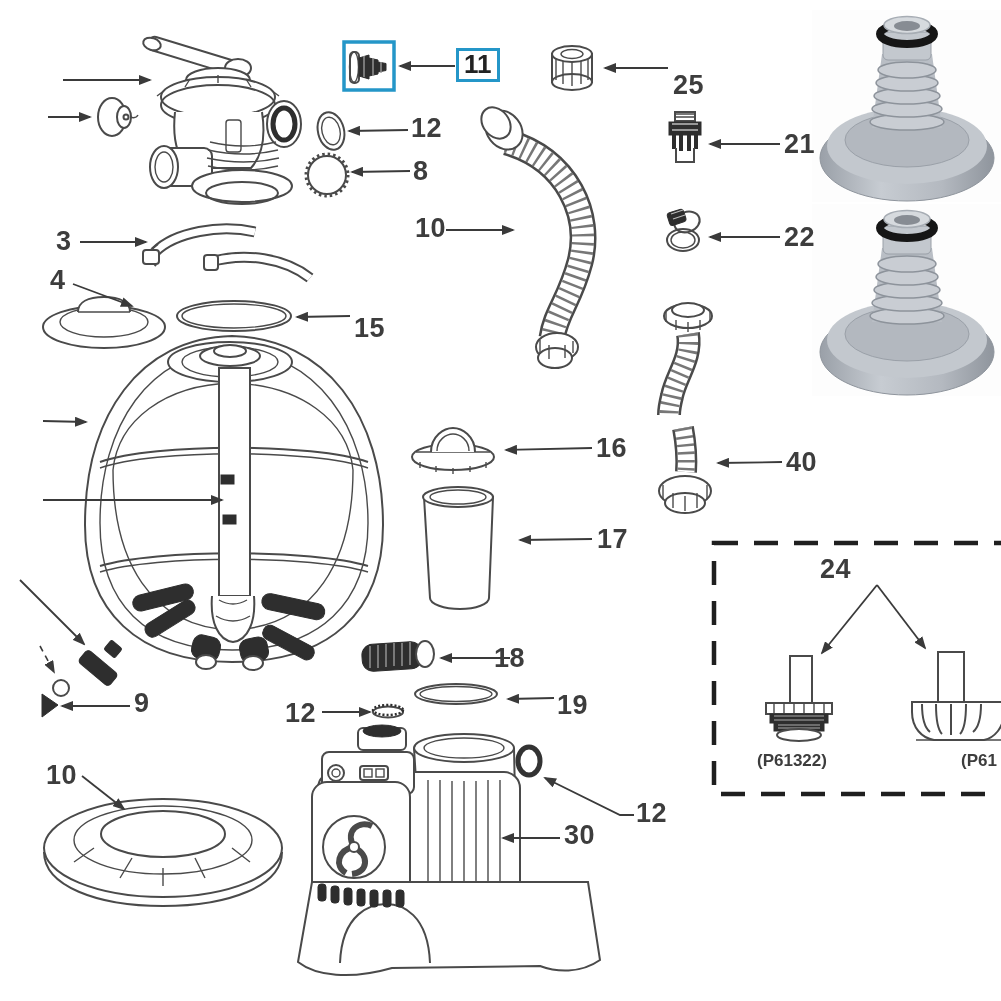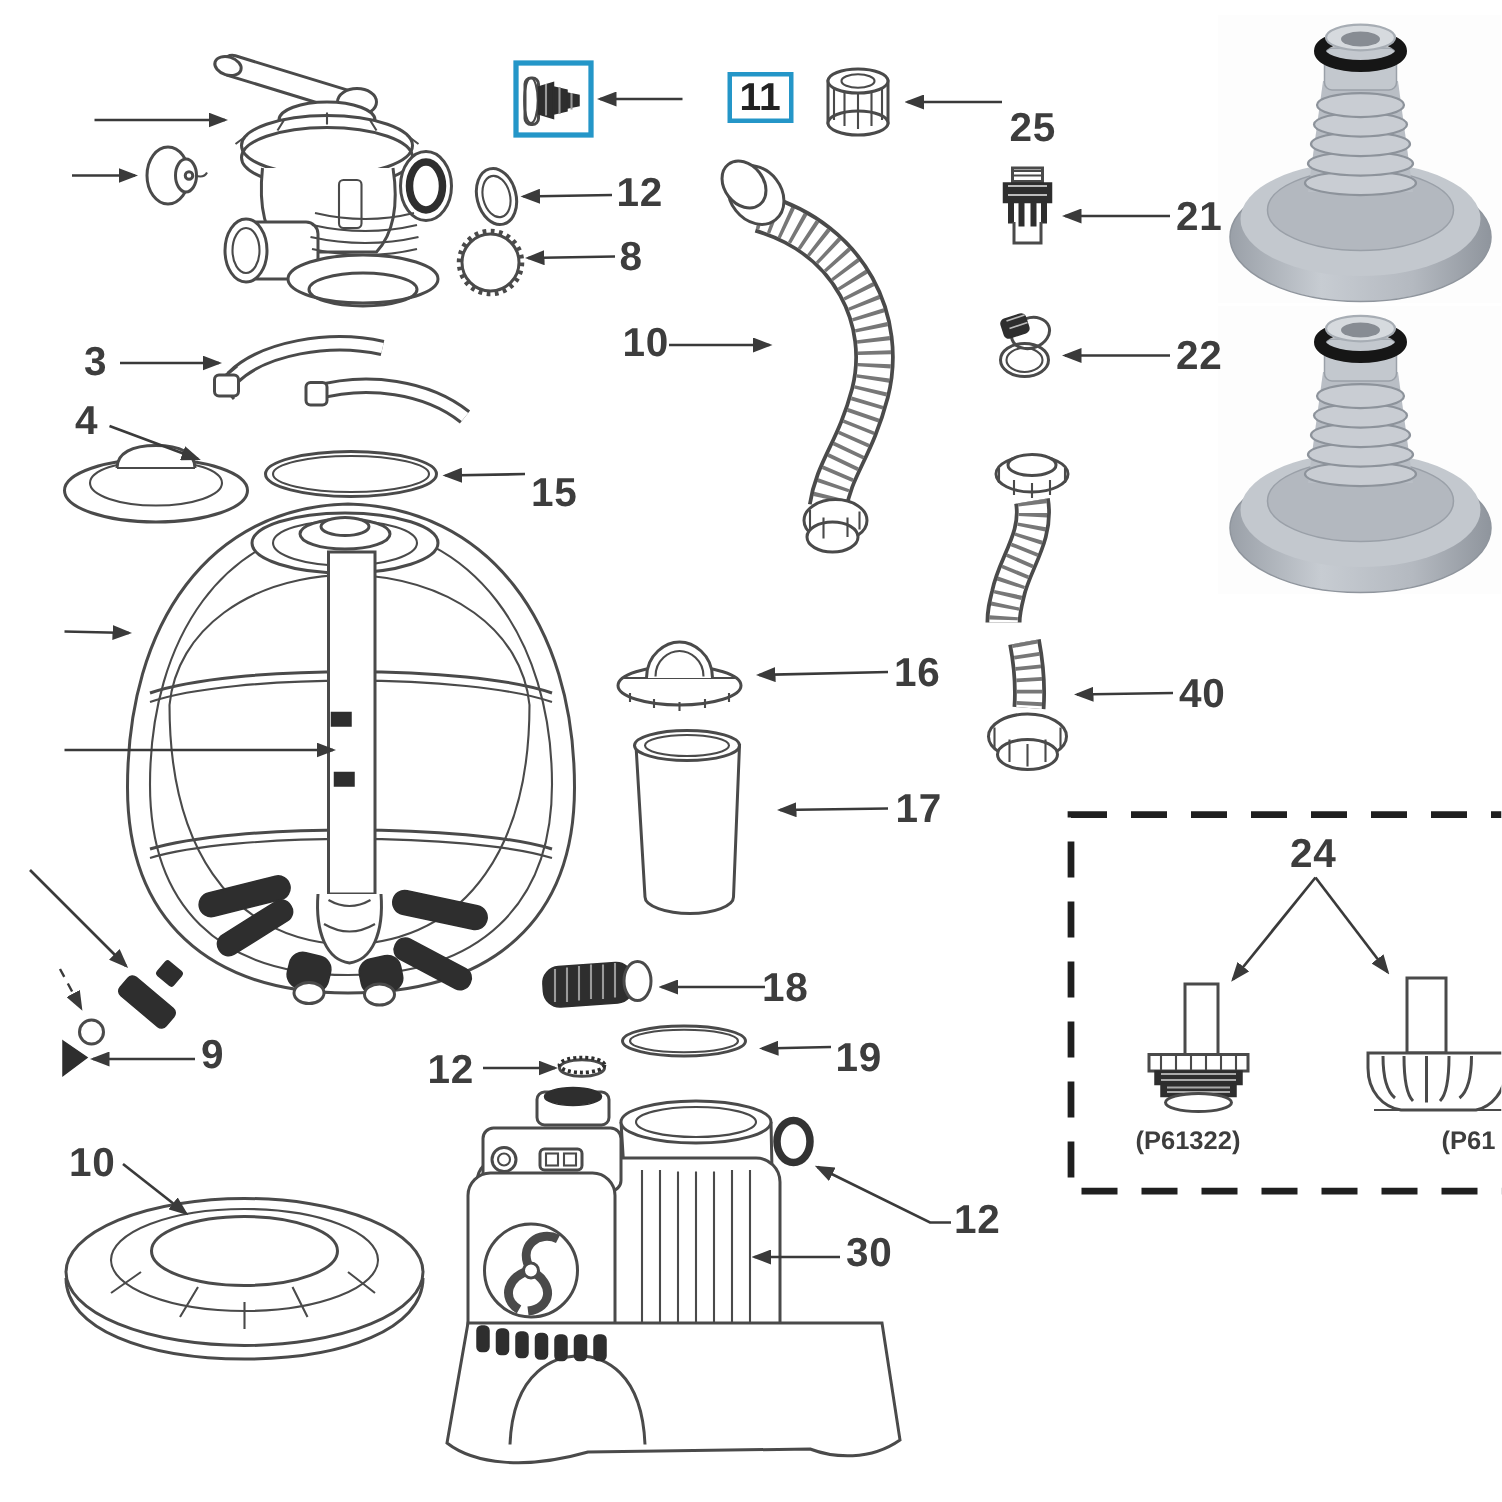--- a/index.html
+++ b/index.html
@@ -1,21 +1,21 @@
 <!DOCTYPE html>
 <html style="--highlight: #2496c8; --line: #4a4a4a; --dark: #2e2e2e; --label: #3d3d3d; --photo_gray: #b9bec5; --oring_black: #161616;"><head>
 <meta charset="utf-8">
 <style>
   html,body{margin:0;padding:0;background:#fff;}
   #canvas{position:relative;width:1001px;height:1001px;background:#fff;overflow:hidden;
           font-family:"Liberation Sans",sans-serif;}
   #art{position:absolute;left:0;top:0;}
   .lbl{position:absolute;font:700 27px/1 "Liberation Sans",sans-serif;color:var(--label);letter-spacing:.5px;}
   .code{position:absolute;font:700 17px/1 "Liberation Sans",sans-serif;color:var(--label);}
-  .hlbox{position:absolute;border:3px solid var(--highlight);padding:0 5px 2px 5px;color:#222;margin-left:29px;}
+  .hlbox{position:absolute;border:3px solid var(--highlight);padding:0 5px 2px 5px;color:#222;}
   
   .ln{stroke:var(--line);fill:none;stroke-width:2;}
   .lnt{stroke:var(--line);fill:none;stroke-width:1.4;}
   .lnf{stroke:var(--line);fill:#fff;stroke-width:2;}
   .dk{fill:var(--dark);stroke:var(--dark);stroke-width:1;}
   .arr{stroke:#3a3a3a;fill:none;stroke-width:1.8;}
   .dash{stroke:#3a3a3a;fill:none;stroke-width:1.6;stroke-dasharray:6 5;}
 </style>
 </head>
 <body>
@@ -350,24 +350,24 @@
 <div class="lbl" style="left:415px;top:215px">10</div>
 <div class="lbl" style="left:673px;top:72px">25</div>
 <div class="lbl" style="left:784px;top:131px">21</div>
 <div class="lbl" style="left:784px;top:224px">22</div>
 <div class="lbl" style="left:56px;top:228px">3</div>
 <div class="lbl" style="left:50px;top:267px">4</div>
 <div class="lbl" style="left:354px;top:315px">15</div>
 <div class="lbl" style="left:596px;top:435px">16</div>
 <div class="lbl" style="left:597px;top:526px">17</div>
 <div class="lbl" style="left:786px;top:449px">40</div>
-<div class="lbl" style="left:508px;top:645px">18</div>
+<div class="lbl" style="left:494px;top:645px">18</div>
 <div class="lbl" style="left:557px;top:692px">19</div>
 <div class="lbl" style="left:285px;top:700px">12</div>
 <div class="lbl" style="left:134px;top:690px">9</div>
 <div class="lbl" style="left:46px;top:762px">10</div>
 <div class="lbl" style="left:564px;top:822px">30</div>
 <div class="lbl" style="left:636px;top:800px">12</div>
-<div class="lbl" style="left:860px;top:556px">24</div>
+<div class="lbl" style="left:820px;top:556px">24</div>
 <div class="code" style="left:757px;top:752px">(P61322)</div>
 <div class="code" style="left:961px;top:752px">(P61</div>
 
 </div>
 
 </body></html>

